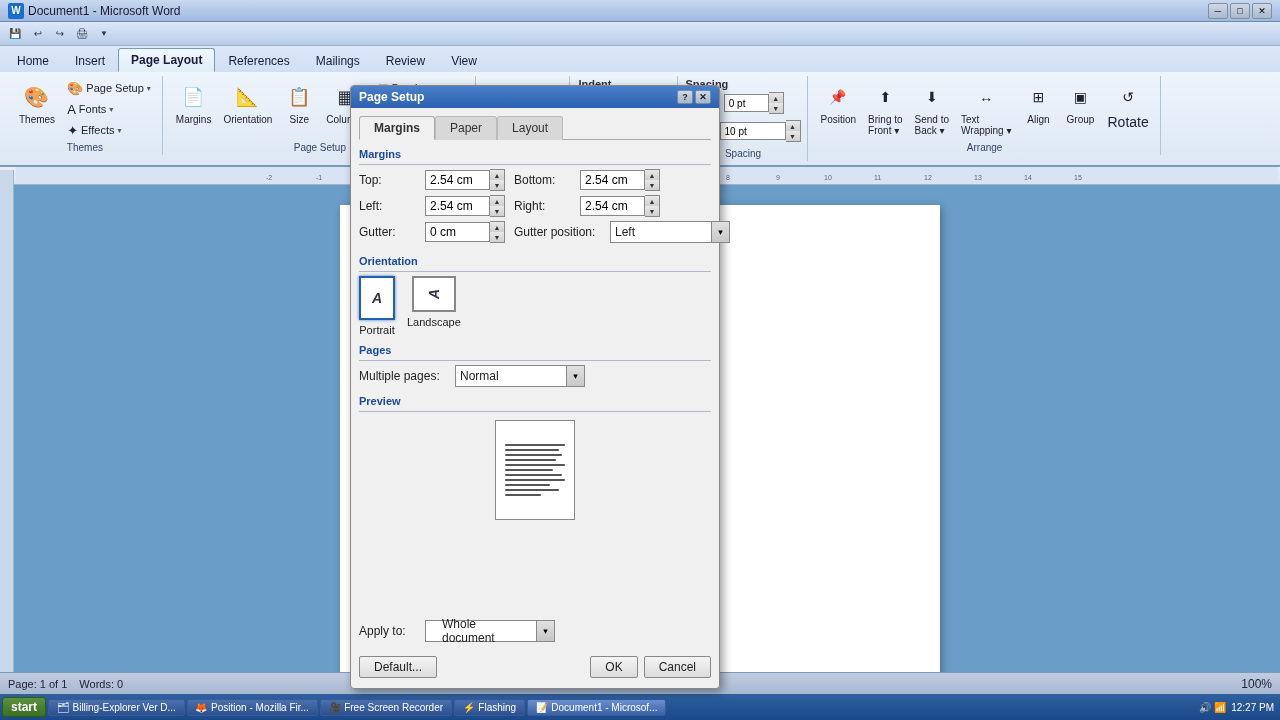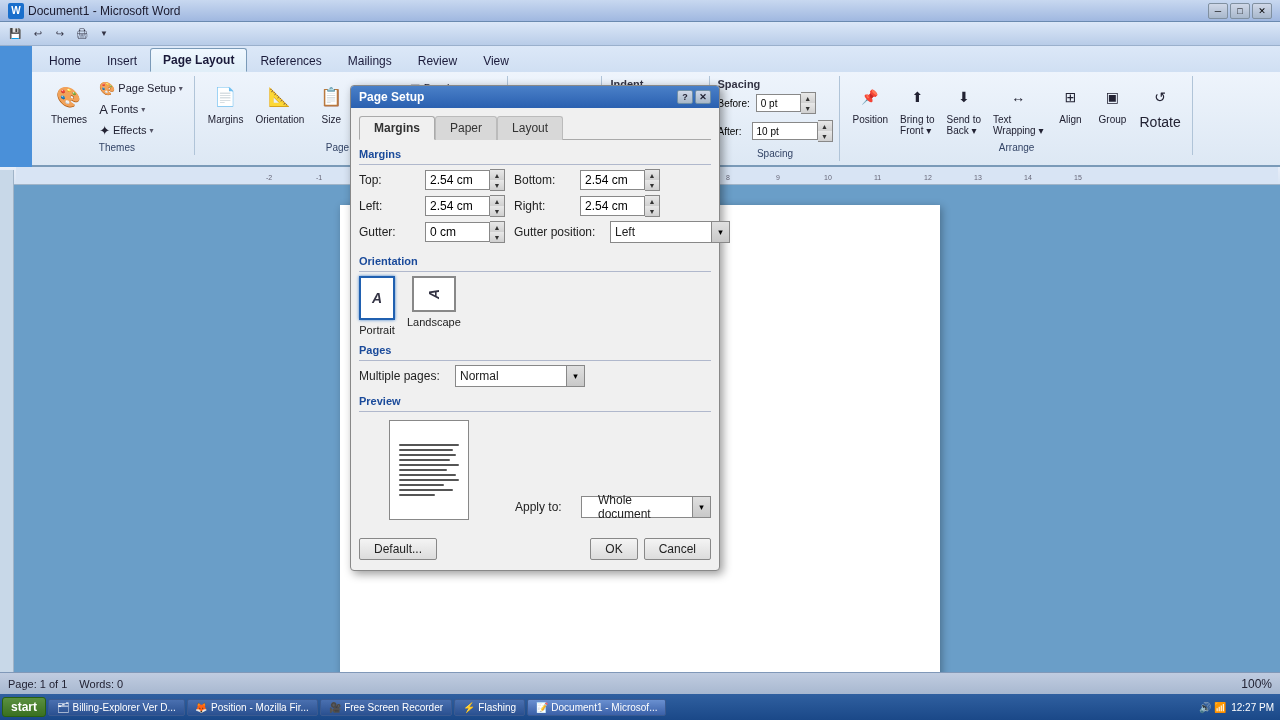--- a/index.html
+++ b/index.html
@@ -67,21 +67,20 @@
       border: 1px solid transparent;
       border-radius: 2px;
       display: flex; align-items: center; justify-content: center;
       cursor: pointer; font-size: 10px; color: #334;
     }
 
     
     .ribbon {
       background: linear-gradient(to bottom, #dce8f8 0%, #c0d4ec 50%, #b0c8e4 100%);
       border-bottom: 2px solid #7a9ab8;
-      margin-left: 32px;
     }
     .ribbon-tabs {
       display: flex;
       padding: 0 4px;
       gap: 0;
       height: 26px;
       align-items: flex-end;
     }
     .ribbon-tab {
       padding: 4px 12px;
@@ -893,21 +892,21 @@
       <span class="form-label" style="min-width:90px;">Multiple pages:</span>
       <div class="wide-select-wrap" style="width:130px;">
         <span class="wide-select-text">Normal</span>
         <div class="wide-select-btn">▾</div>
       </div>
     </div>
 
     <div class="section-header">Preview</div>
     <hr class="section-divider">
 
-    <div style="display:flex; gap:16px; align-items:flex-start;">
+    <div style="display:flex; gap:16px; align-items:flex-start;flex-direction:column;">
       <div class="preview-box">
         <div class="preview-lines">
           <div class="preview-line" style="width:100%;"></div>
           <div class="preview-line" style="width:90%;"></div>
           <div class="preview-line" style="width:95%;"></div>
           <div class="preview-line" style="width:85%;"></div>
           <div class="preview-line" style="width:100%;"></div>
           <div class="preview-line" style="width:80%;"></div>
           <div class="preview-line" style="width:95%;"></div>
           <div class="preview-line" style="width:100%;"></div>

